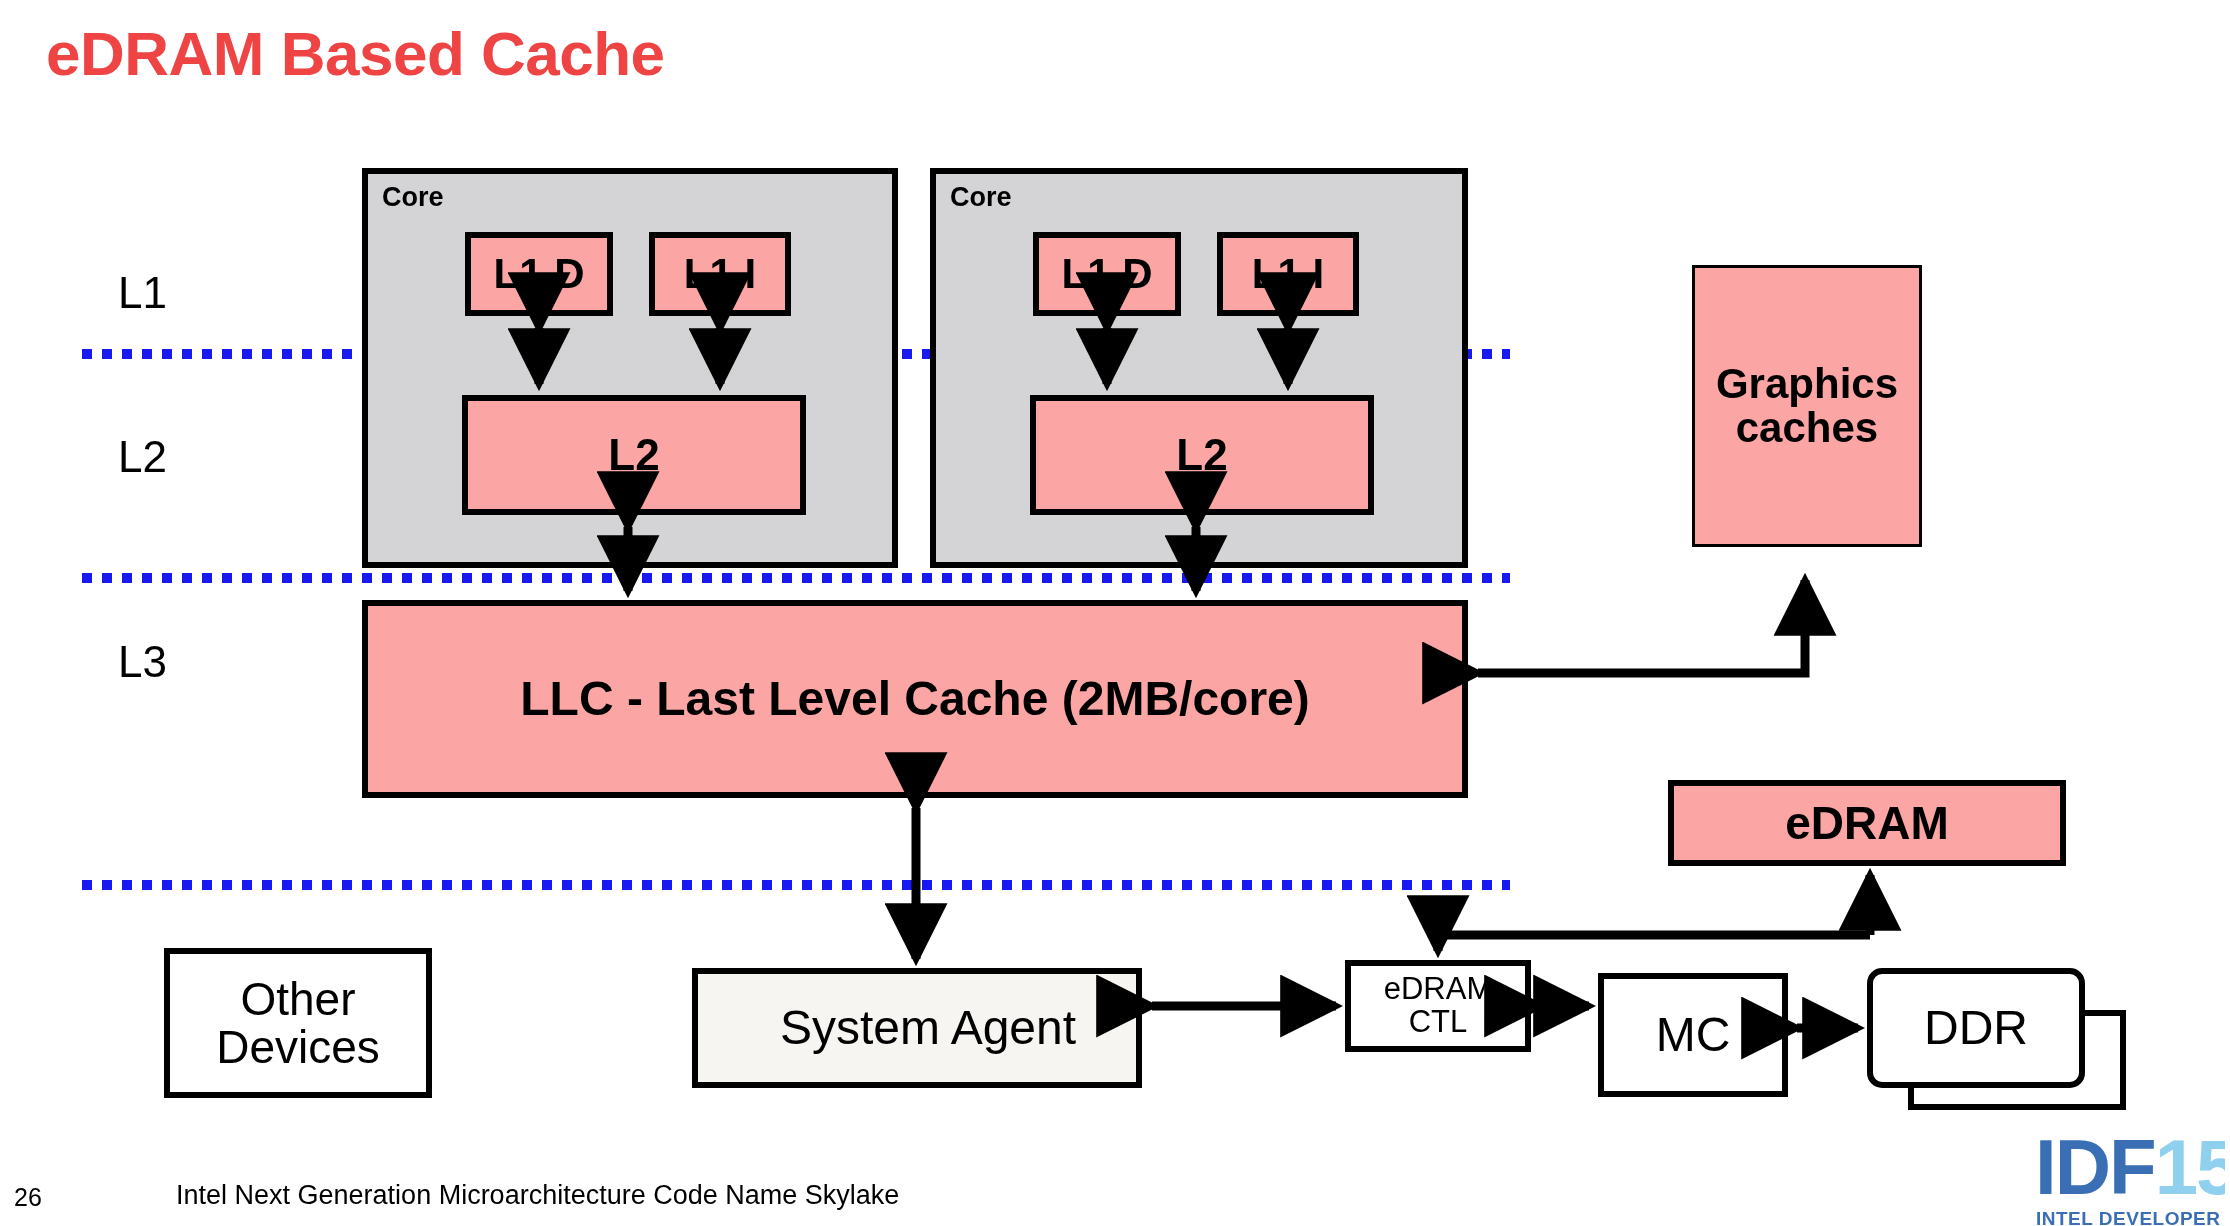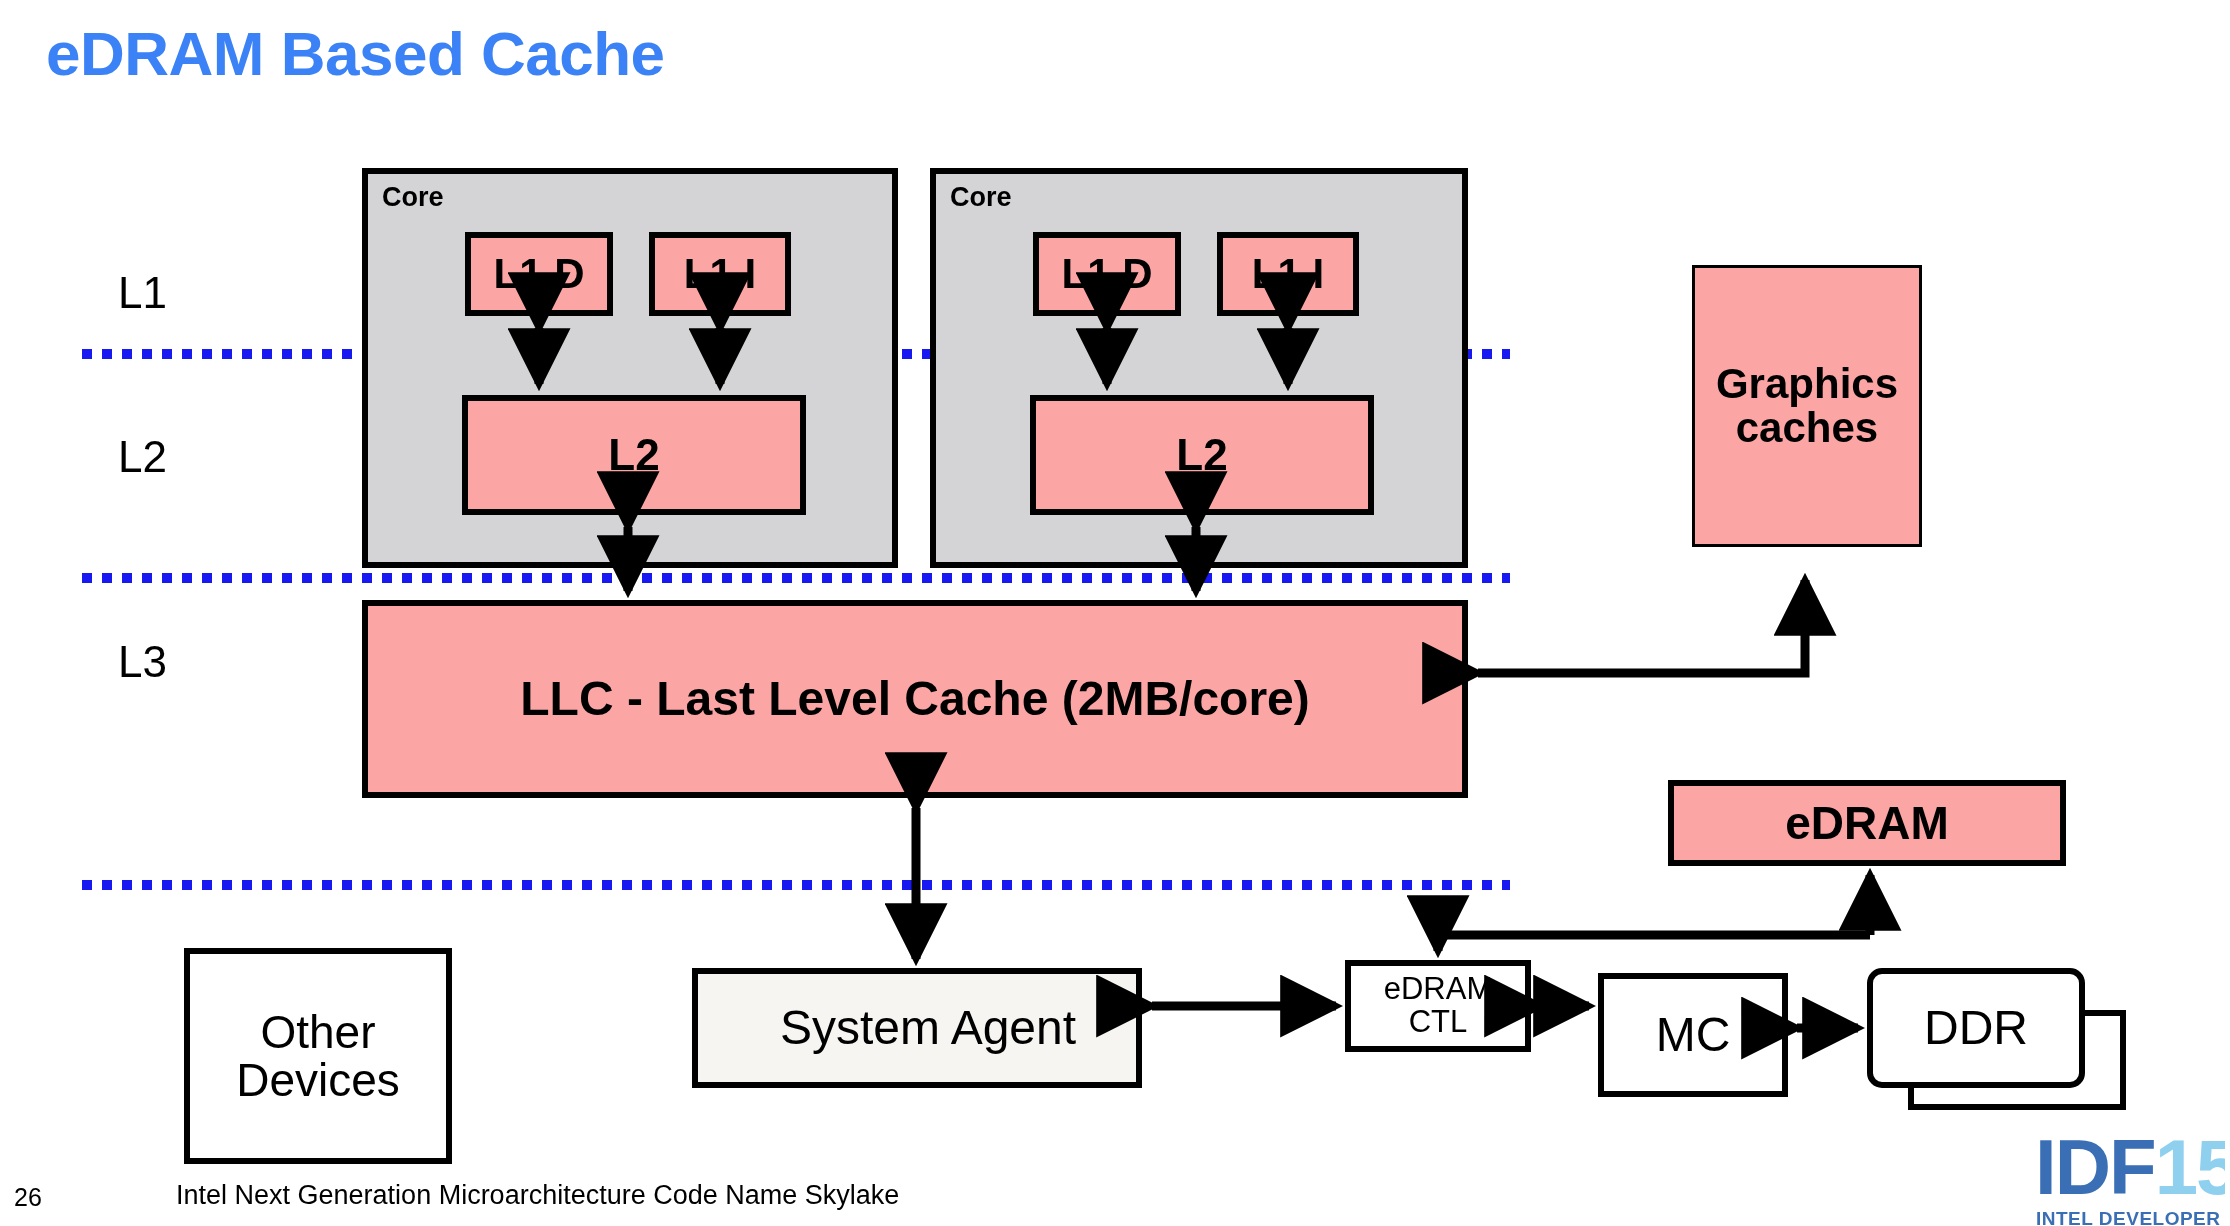--- a/index.html
+++ b/index.html
@@ -7,21 +7,21 @@
   body {
     width:2230px; height:1226px; position:relative; overflow:hidden;
     font-family:"Liberation Sans", sans-serif; color:#000;
   }
   #stage { position:absolute; left:0; top:0; width:2230px; height:1226px; }
 
   
   .title {
     position:absolute; left:46px; top:18px;
     font-size:62px; font-weight:bold; letter-spacing:-0.5px;
-    color:#3b82f6; white-space:nowrap;
+    color:#ef4444; white-space:nowrap;
   }
 
   
   .box { position:absolute; border:6px solid #000; background:#fff; }
   .box.gray  { background:#d4d4d6; }
   .box.green { background:#fca5a5;font-weight:bold; }
   .box.cream { background:#f6f5f1; }
 
   .boxlabel {
     position:absolute; left:0; top:0; width:100%; height:100%;
@@ -119,21 +119,21 @@
   </div>
 
   <div class="box green" style="left:362px; top:600px; width:1106px; height:198px;">
     <div class="boxlabel" style="font-size:48px;">LLC - Last Level Cache (2MB/core)</div>
   </div>
 
   <div class="box green" style="left:1668px; top:780px; width:398px; height:86px;">
     <div class="boxlabel" style="font-size:46px;">eDRAM</div>
   </div>
 
-  <div class="box" style="left:184px; top:948px; width:268px; height:216px;">
+  <div class="box" style="left:164px; top:948px; width:268px; height:150px;">
     <div class="boxlabel" style="font-size:46px;">Other
 Devices</div>
   </div>
 
 
   <div class="box cream" style="left:692px; top:968px; width:450px; height:120px;">
     <div class="boxlabel" style="font-size:48px;padding-left:22px;">System Agent</div>
   </div>
 
   <div class="box" style="left:1345px; top:960px; width:186px; height:92px;">

